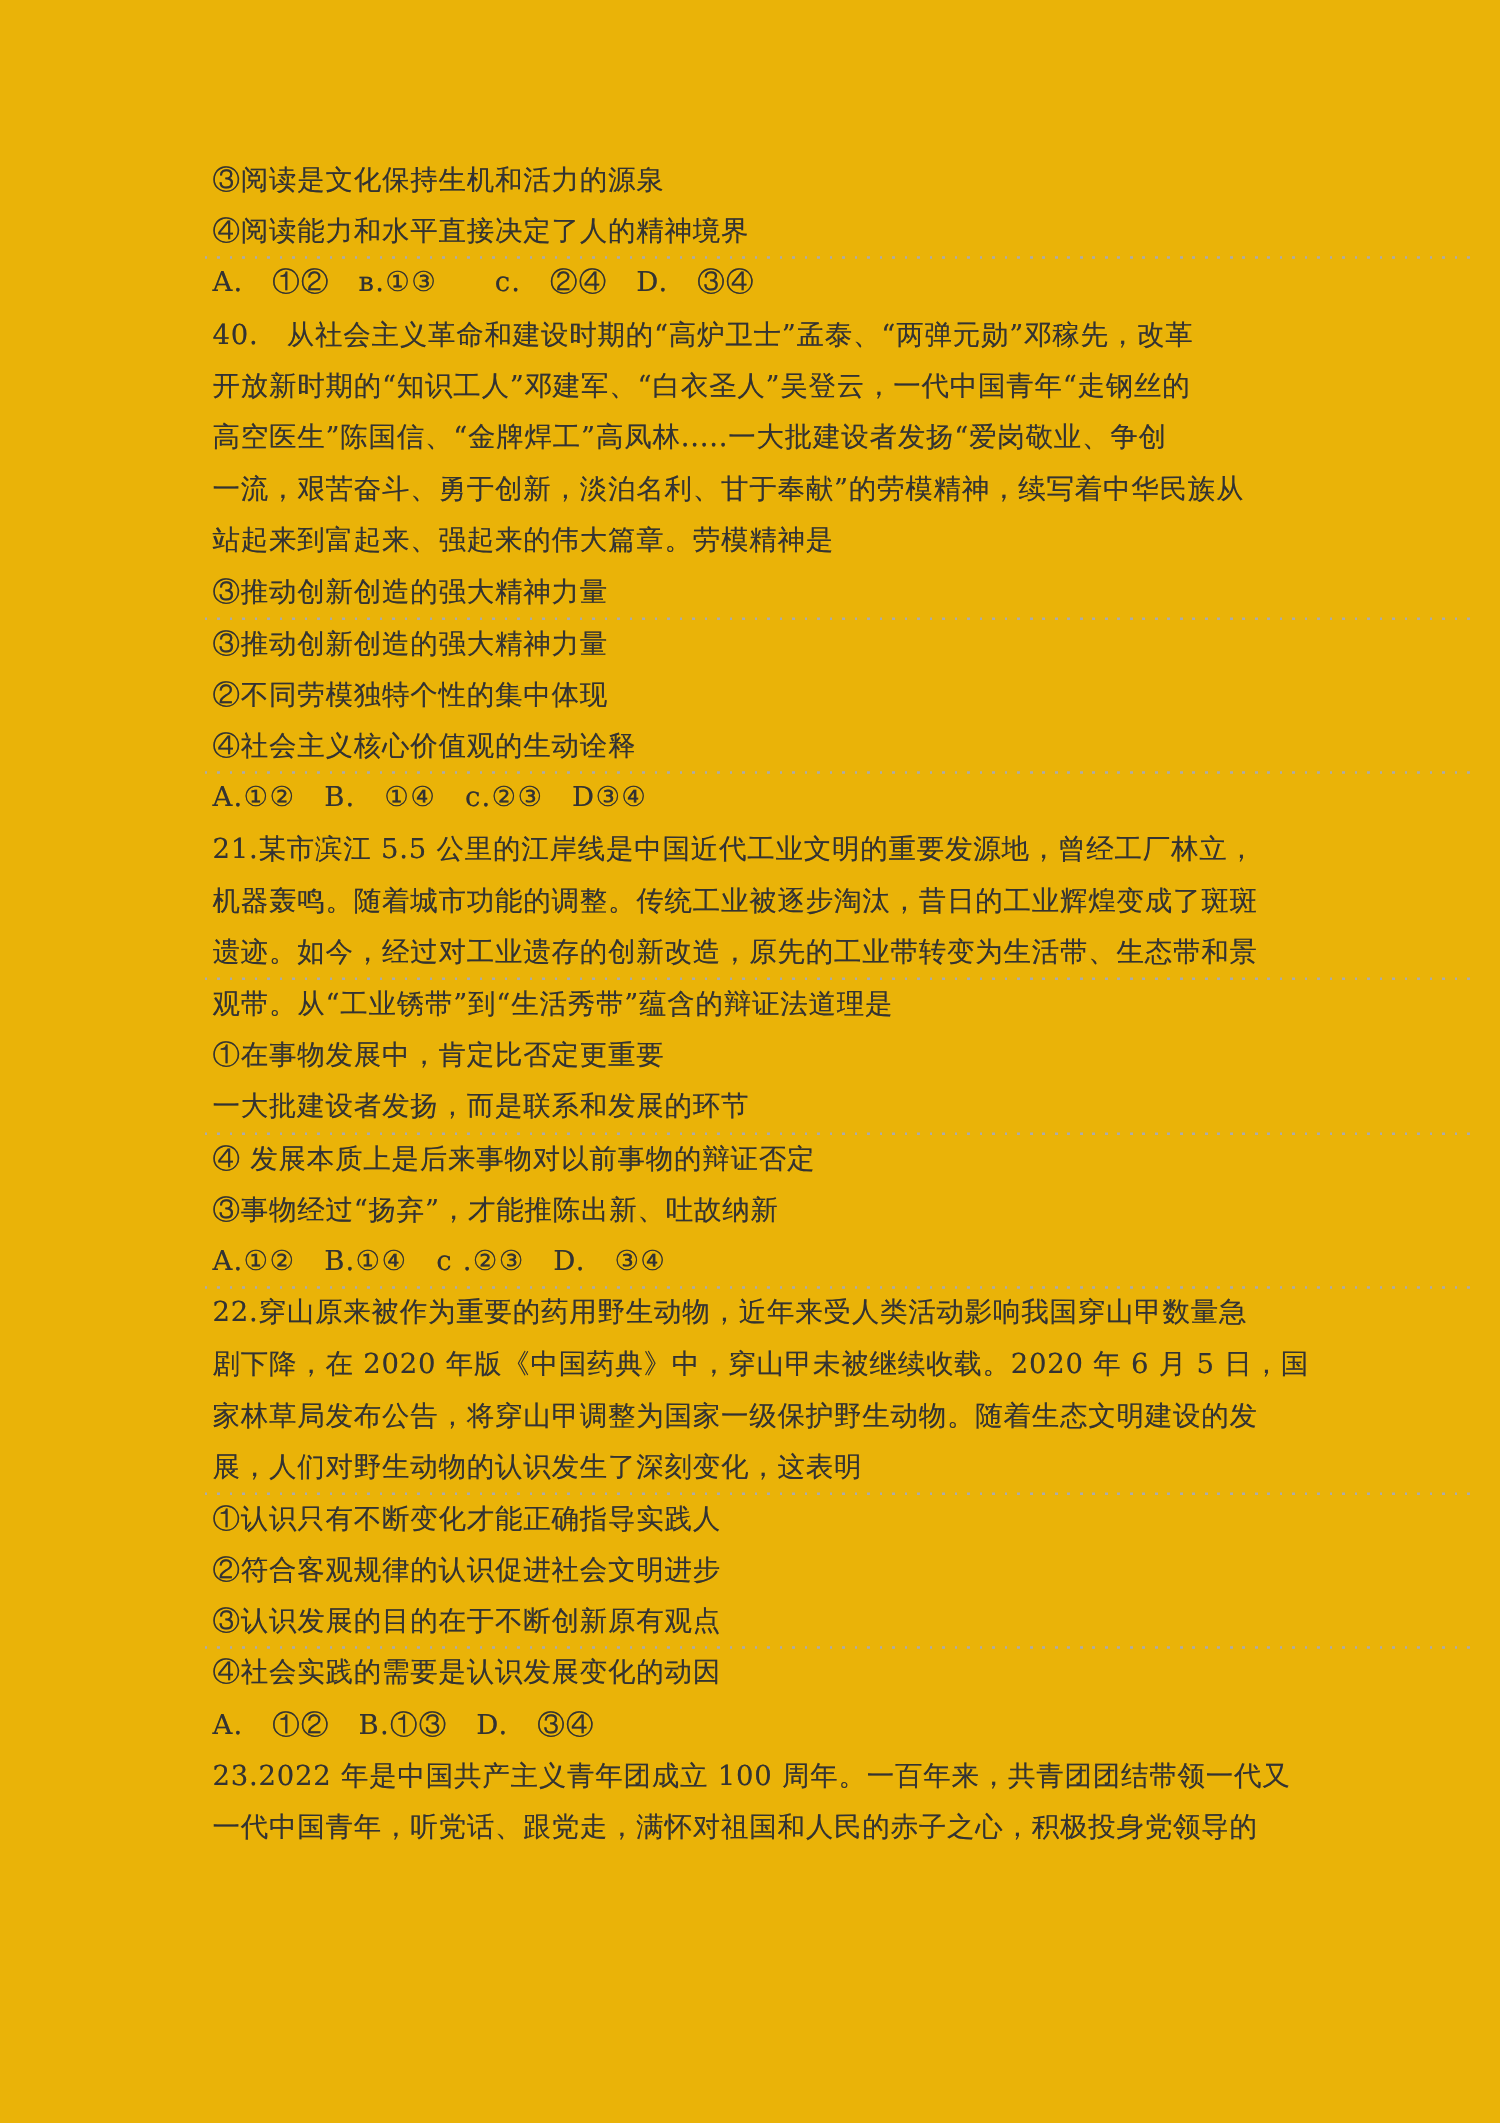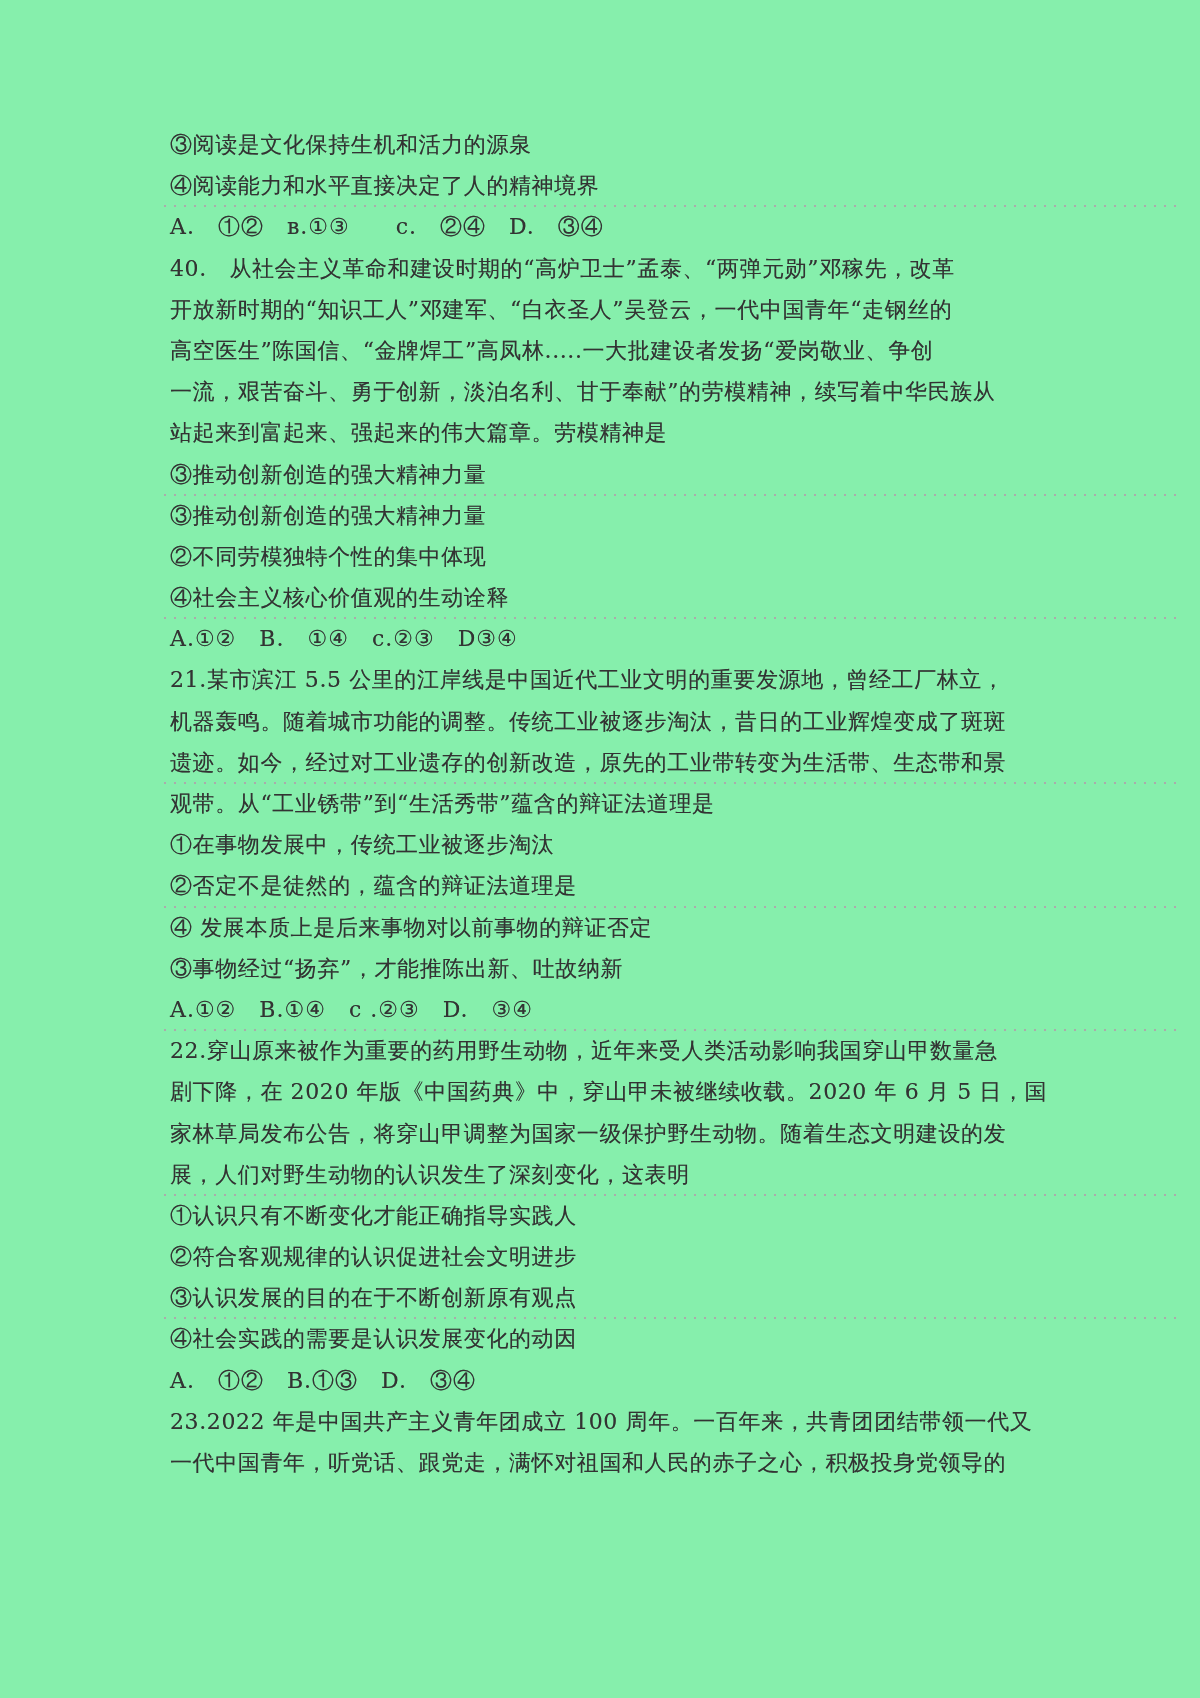--- a/index.html
+++ b/index.html
@@ -4,21 +4,21 @@
 <style>
   html, body {
     margin: 0;
     padding: 0;
     background: #ffffff;
   }
   .page {
     position: relative;
     width: 1200px;
     height: 1698px;
-    background: #86efac;
+    background: #eab308;
     overflow: hidden;
     font-family: "DejaVu Serif", "Liberation Serif", serif;
     color: #333333;
   }
   .content {
     position: absolute;
     left: 170px;
     top: 124px;
     width: 870px;
   }
@@ -61,22 +61,22 @@
       <div class="line item">③推动创新创造的强大精神力量</div>
       <div class="line item">②不同劳模独特个性的集中体现</div>
       <div class="line item">④社会主义核心价值观的生动诠释</div>
       <div class="line divider"></div>
       <div class="line options">A.①②　B.　①④　c.②③　D③④</div>
       <div class="line stem">21.某市滨江 5.5 公里的江岸线是中国近代工业文明的重要发源地，曾经工厂林立，</div>
       <div class="line stem">机器轰鸣。随着城市功能的调整。传统工业被逐步淘汰，昔日的工业辉煌变成了斑斑</div>
       <div class="line stem">遗迹。如今，经过对工业遗存的创新改造，原先的工业带转变为生活带、生态带和景</div>
       <div class="line divider"></div>
       <div class="line stem">观带。从“工业锈带”到“生活秀带”蕴含的辩证法道理是</div>
-      <div class="line item">①在事物发展中，传统工业被逐步淘汰</div>
-      <div class="line item">②否定不是徒然的，蕴含的辩证法道理是</div>
+      <div class="line item">①在事物发展中，肯定比否定更重要</div>
+      <div class="line item">一大批建设者发扬，而是联系和发展的环节</div>
       <div class="line divider"></div>
       <div class="line item">④ 发展本质上是后来事物对以前事物的辩证否定</div>
       <div class="line item">③事物经过“扬弃”，才能推陈出新、吐故纳新</div>
       <div class="line options">A.①②　B.①④　c .②③　D.　③④</div>
       <div class="line divider"></div>
       <div class="line stem">22.穿山原来被作为重要的药用野生动物，近年来受人类活动影响我国穿山甲数量急</div>
       <div class="line stem">剧下降，在 2020 年版《中国药典》中，穿山甲未被继续收载。2020 年 6 月 5 日，国</div>
       <div class="line stem">家林草局发布公告，将穿山甲调整为国家一级保护野生动物。随着生态文明建设的发</div>
       <div class="line stem">展，人们对野生动物的认识发生了深刻变化，这表明</div>
       <div class="line divider"></div>

